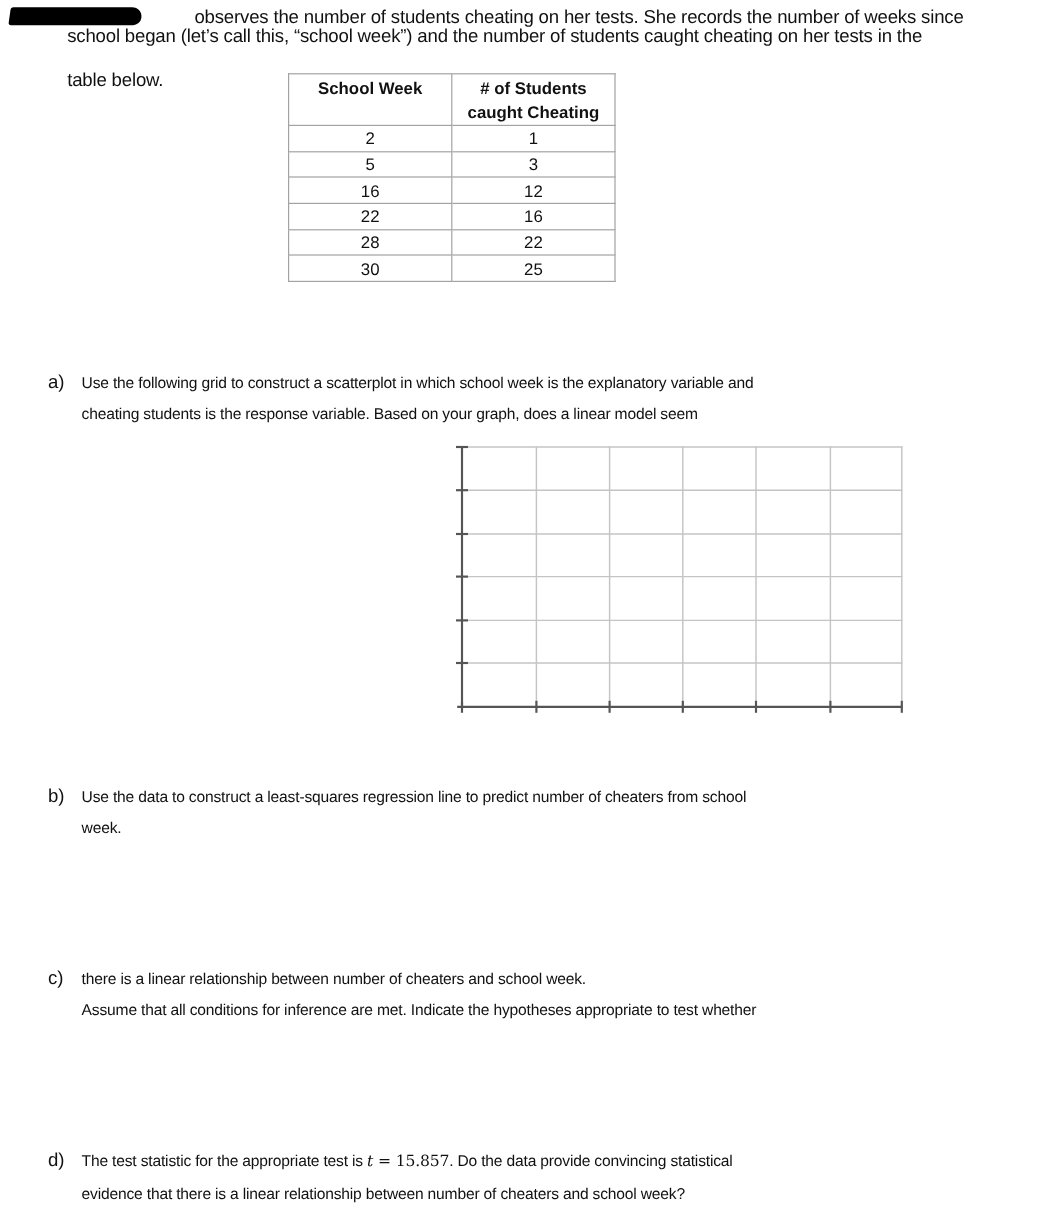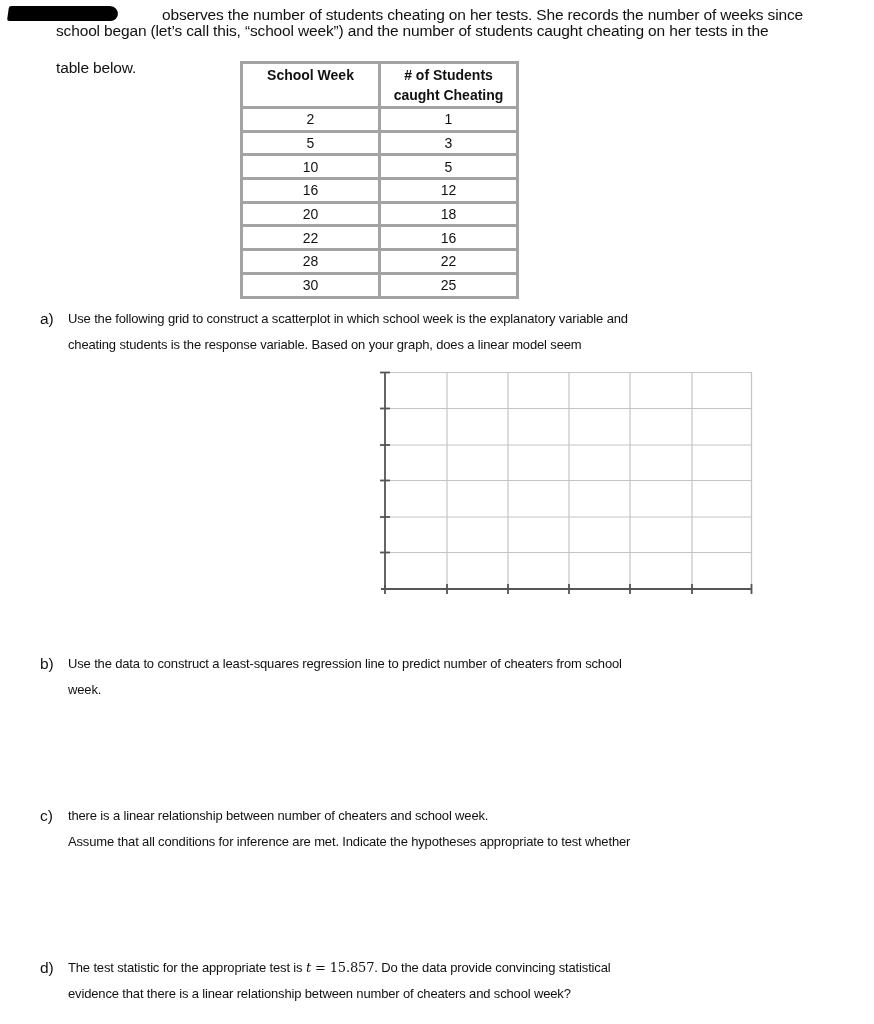--- a/index.html
+++ b/index.html
@@ -33,21 +33,21 @@
       transform: skewX(-8deg);
     }
     table.data {
       position: absolute;
       left: 240px;
       top: 61px;
       border-collapse: collapse;
       font-size: 14px;
     }
     table.data th, table.data td {
-      border: 3px solid #a3a3a3;
+      border: 1px solid #a3a3a3;
       text-align: center;
       padding: 0;
     }
     table.data th {
       font-weight: bold;
       vertical-align: top;
       height: 41px;
       line-height: 20px;
       padding-top: 1px;
     }
@@ -102,30 +102,22 @@
   <tbody>
     <tr>
       <td>2</td>
       <td>1</td>
     </tr>
     <tr>
       <td>5</td>
       <td>3</td>
     </tr>
     <tr>
-      <td>10</td>
-      <td>5</td>
-    </tr>
-    <tr>
       <td>16</td>
       <td>12</td>
-    </tr>
-    <tr class="thick-top">
-      <td>20</td>
-      <td>18</td>
     </tr>
     <tr>
       <td>22</td>
       <td>16</td>
     </tr>
     <tr>
       <td>28</td>
       <td>22</td>
     </tr>
     <tr>

